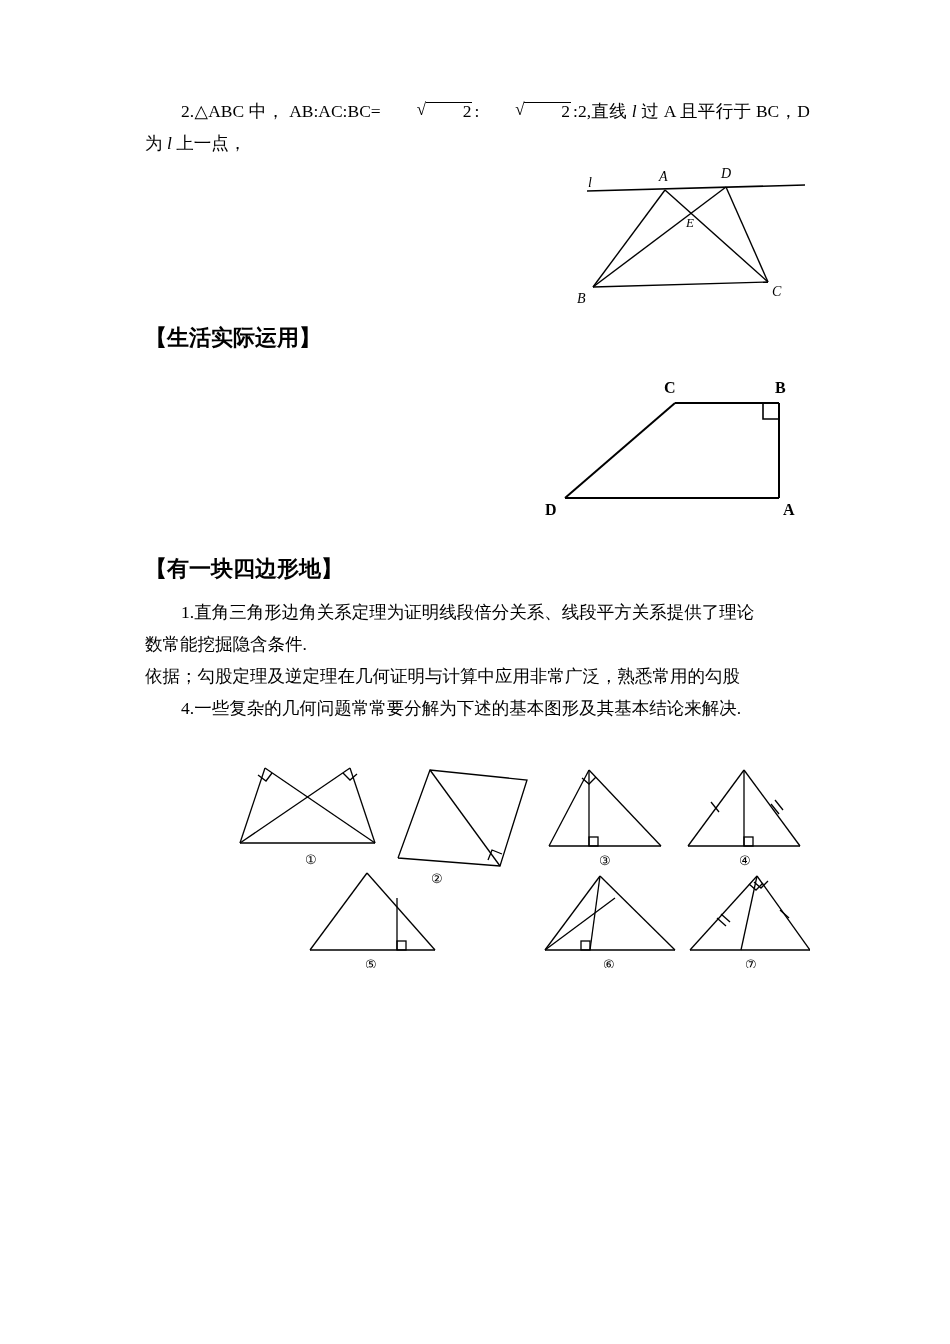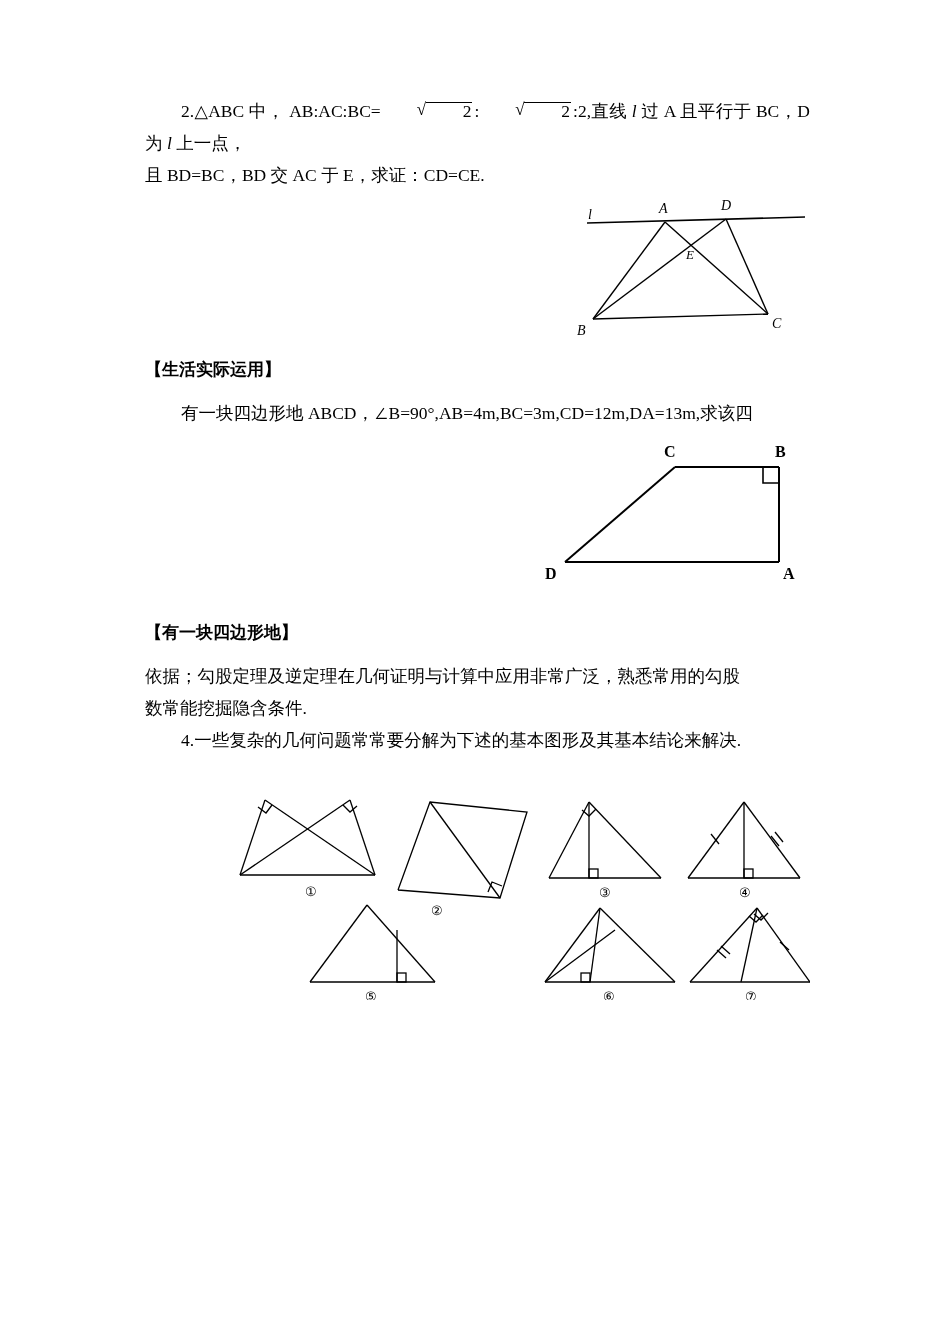--- a/index.html
+++ b/index.html
@@ -31,21 +31,21 @@
     margin: 0 0 0 0;
     font-size: 17.5px;
     line-height: 32px;
     text-align: justify;
   }
   .indent2 {
     text-indent: 36px;
   }
   .heading {
     font-weight: bold;
-    font-size: 17px;
+    font-size: 22px;
     line-height: 30px;
     margin: 0;
     font-family: "Liberation Sans", sans-serif;
   }
   .sqrt {
     display: inline-block;
     position: relative;
     padding-left: 9px;
     padding-right: 2px;
   }
@@ -71,21 +71,20 @@
 </style>
 </head>
 <body>
 
 <div class="page">
   <div class="content">
 
     <p class="para indent2">
       <span>2.△ABC 中，  AB:AC:BC=</span><span class="sqrt"><span class="radical">√</span><span class="radicand">2</span></span><span>:</span><span class="sqrt"><span class="radical">√</span><span class="radicand">2</span></span><span>:2,直线 </span><span class="italic">l</span><span> 过 A 且平行于 BC，D 为 </span><span class="italic">l</span><span> 上一点，</span>
     </p>
-    <p class="para">且 BD=BC，BD 交 AC 于 E，求证：CD=CE.</p>
 
     <div class="fig-block" style="height:150px;">
       <svg width="665" height="150" viewBox="0 0 665 150">
 
         <line x1="442" y1="32" x2="660" y2="26" stroke="#000" stroke-width="1.6"></line>
 
         <line x1="520" y1="31" x2="448" y2="128" stroke="#000" stroke-width="1.4"></line>
         <line x1="448" y1="128" x2="623" y2="123" stroke="#000" stroke-width="1.4"></line>
         <line x1="623" y1="123" x2="520" y2="31" stroke="#000" stroke-width="1.4"></line>
         <line x1="581" y1="28" x2="448" y2="128" stroke="#000" stroke-width="1.4"></line>
@@ -96,21 +95,20 @@
         <text x="541" y="68" font-size="13" font-style="italic" font-family="Liberation Serif, serif">E</text>
         <text x="432" y="144" font-size="14" font-style="italic" font-family="Liberation Serif, serif">B</text>
         <text x="627" y="137" font-size="14" font-style="italic" font-family="Liberation Serif, serif">C</text>
       </svg>
     </div>
 
     <div class="spacer-sm"></div>
 
     <p class="heading">【生活实际运用】</p>
     <div style="height:12px;"></div>
-    <p class="para indent2">有一块四边形地 ABCD，∠B=90°,AB=4m,BC=3m,CD=12m,DA=13m,求该四</p>
 
     <div class="fig-block" style="height:175px;">
       <svg width="665" height="175" viewBox="0 0 665 175">
 
         <line x1="530" y1="38" x2="634" y2="38" stroke="#000" stroke-width="2"></line>
         <line x1="634" y1="38" x2="634" y2="133" stroke="#000" stroke-width="2"></line>
         <line x1="634" y1="133" x2="420" y2="133" stroke="#000" stroke-width="2"></line>
         <line x1="420" y1="133" x2="530" y2="38" stroke="#000" stroke-width="2"></line>
 
         <polyline points="618,38 618,54 634,54" fill="none" stroke="#000" stroke-width="1.6"></polyline>
@@ -118,22 +116,23 @@
         <text x="630" y="28" font-size="16" font-weight="bold" font-family="Liberation Serif, serif">B</text>
         <text x="400" y="150" font-size="16" font-weight="bold" font-family="Liberation Serif, serif">D</text>
         <text x="638" y="150" font-size="16" font-weight="bold" font-family="Liberation Serif, serif">A</text>
       </svg>
     </div>
 
     <div class="spacer-sm"></div>
 
     <p class="heading">【有一块四边形地】</p>
     <div style="height:12px;"></div>
+    <p class="para indent2">1.直角三角形边角关系定理为证明线段倍分关系、线段平方关系提供了理论</p>
+    <p class="para">数常能挖掘隐含条件.</p>
     <p class="para">依据；勾股定理及逆定理在几何证明与计算中应用非常广泛，熟悉常用的勾股</p>
-    <p class="para">数常能挖掘隐含条件.</p>
     <p class="para indent2">4.一些复杂的几何问题常常要分解为下述的基本图形及其基本结论来解决.</p>
 
     <div class="fig-block" style="height:230px; margin-top:14px;">
       <svg width="665" height="230" viewBox="0 0 665 230">
         <g stroke="#000" fill="none" stroke-width="1.3">
 
           <polyline points="95,105 230,105 230,105"></polyline>
           <line x1="95" y1="105" x2="120" y2="30"></line>
           <line x1="120" y1="30" x2="230" y2="105"></line>
           <line x1="95" y1="105" x2="205" y2="30"></line>

